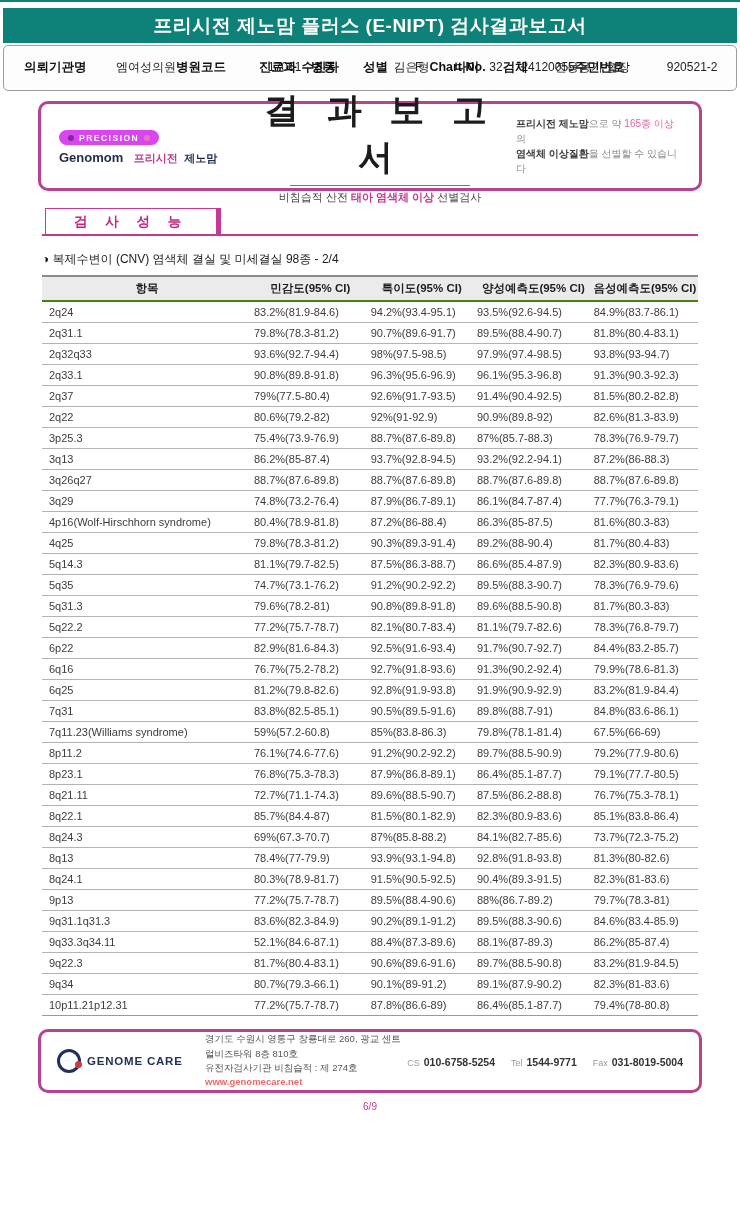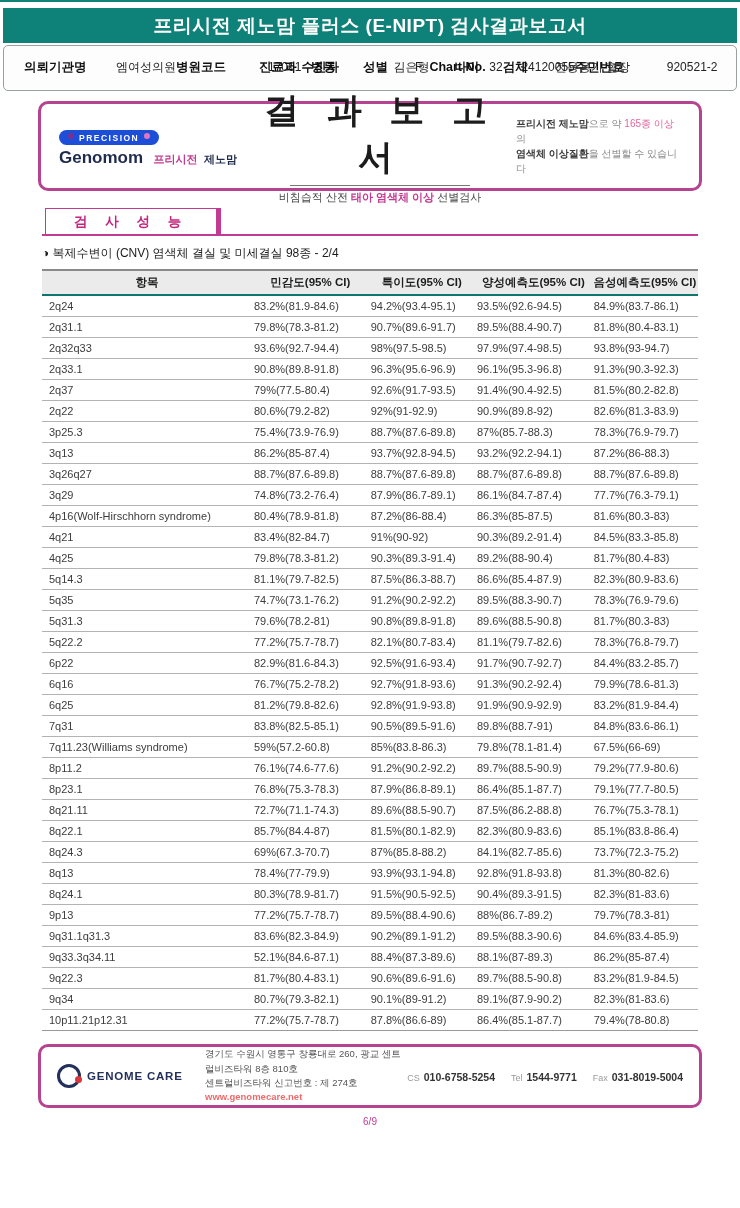--- a/index.html
+++ b/index.html
@@ -21,47 +21,47 @@
   .info-label { display:inline-block; font-weight:bold; color:#101010; font-size:12.5px; }
   .col1 .info-label { width:92px; }
   .col2 .info-label { width:52px; }
   .col3 .info-label { width:62px; }
   .col2 .info-label:nth-child(3) { width:auto; margin-left:32px; margin-right:10px; }
   .info-value { color:#222; }
 
   .result-box { margin:10px 38px 0; height:90px; border:3px solid #b5438f; border-radius:10px;
     display:flex; align-items:center; padding:0 18px; }
   .logo-block { width:185px; }
-  .precision-badge { display:inline-flex; gap:5px; background:#1d4ed8;
+  .precision-badge { display:inline-flex; align-items:center; gap:5px; background:#d946ef;
     border-radius:9px; padding:2.5px 9px; }
   .precision-badge .dot-l { width:6px; height:6px; border-radius:50%; background:#7c2f8f; }
   .precision-badge .dot-r { width:6px; height:6px; border-radius:50%; background:#e277bd; }
   .precision-badge .badge-text { color:#fff; font-size:8.5px; font-weight:bold; letter-spacing:1.5px; }
   .brand-line { margin-top:3px; white-space:nowrap; }
-  .brand-en { font-size:17px; font-weight:bold; color:#1f2b4d; letter-spacing:0; }
+  .brand-en { font-size:13px; font-weight:bold; color:#1f2b4d; letter-spacing:0; }
   .brand-kr-pink { font-size:11px; font-weight:bold; color:#c23a92; margin-left:6px; }
   .brand-kr-dark { font-size:11px; font-weight:bold; color:#1f2b4d; margin-left:2px; }
   .center-block { flex:1; text-align:center; }
   .report-title { font-size:35px; font-weight:bold; color:#1c1c1c; letter-spacing:9px; }
   .report-divider { width:180px; border-top:1.5px solid #777; margin:4px auto 4px; }
   .report-sub { font-size:11px; color:#444; }
   .report-sub .hl { color:#c23a92; font-weight:bold; }
   .note-block { width:165px; font-size:10px; color:#8a8a8a; line-height:1.5; }
   .note-block .b { color:#3a3a3a; font-weight:bold; }
   .note-block .p { color:#e2669f; }
 
   .section-header { margin:17px 42px 0; border-bottom:2px solid #c23a92; }
   .section-tab { display:inline-block; border:1px solid #c23a92; border-right:5px solid #c23a92;
     border-bottom:none; padding:4px 28px 3px; color:#c2267e; font-weight:bold; font-size:13.5px;
     letter-spacing:7px; margin-left:3px; }
 
-  .table-note { margin:9px 42px 0; font-size:12px; color:#1c1c1c; }
+  .table-note { margin:15px 42px 0; font-size:12px; color:#1c1c1c; }
 
   table.perf { margin:7px 42px 0; width:656px; border-collapse:collapse; table-layout:fixed; }
-  table.perf thead tr { background:#ebebeb; border-top:2px solid #8a8a8a; border-bottom:2px solid #0f766e; }
+  table.perf thead tr { background:#ebebeb; border-top:2px solid #8a8a8a; border-bottom:2px solid #4d7c0f; }
   table.perf th { font-size:11.5px; font-weight:bold; color:#1c1c1c; height:25px; text-align:center; padding:0 1px; }
   table.perf th:nth-child(1){ width:32%; }
   table.perf th:nth-child(2){ width:17.8%; }
   table.perf th:nth-child(3){ width:16.2%; }
   table.perf th:nth-child(4){ width:17.8%; }
   table.perf th:nth-child(5){ width:16.2%; }
   table.perf td { font-size:11px; color:#3c3c3c; height:21px; border-bottom:1px solid #b3b3b3;
     padding:0 0 0 2px; white-space:nowrap; overflow:hidden; }
   table.perf td:first-child { padding-left:7px; }
   table.perf tbody tr:last-child td { border-bottom:1.5px solid #9a9a9a; }
@@ -221,27 +221,20 @@
         <td>77.7%(76.3-79.1)</td>
       </tr>
       <tr>
         <td>4p16(Wolf-Hirschhorn syndrome)</td>
         <td>80.4%(78.9-81.8)</td>
         <td>87.2%(86-88.4)</td>
         <td>86.3%(85-87.5)</td>
         <td>81.6%(80.3-83)</td>
       </tr>
       <tr>
-        <td>4q21</td>
-        <td>83.4%(82-84.7)</td>
-        <td>91%(90-92)</td>
-        <td>90.3%(89.2-91.4)</td>
-        <td>84.5%(83.3-85.8)</td>
-      </tr>
-      <tr>
         <td>4q25</td>
         <td>79.8%(78.3-81.2)</td>
         <td>90.3%(89.3-91.4)</td>
         <td>89.2%(88-90.4)</td>
         <td>81.7%(80.4-83)</td>
       </tr>
       <tr>
         <td>5q14.3</td>
         <td>81.1%(79.7-82.5)</td>
         <td>87.5%(86.3-88.7)</td>
@@ -376,21 +369,21 @@
       </tr>
       <tr>
         <td>9q22.3</td>
         <td>81.7%(80.4-83.1)</td>
         <td>90.6%(89.6-91.6)</td>
         <td>89.7%(88.5-90.8)</td>
         <td>83.2%(81.9-84.5)</td>
       </tr>
       <tr>
         <td>9q34</td>
-        <td>80.7%(79.3-82.1)</td>
+        <td>80.7%(79.3-66.1)</td>
         <td>90.1%(89-91.2)</td>
         <td>89.1%(87.9-90.2)</td>
         <td>82.3%(81-83.6)</td>
       </tr>
       <tr>
         <td>10p11.21p12.31</td>
         <td>77.2%(75.7-78.7)</td>
         <td>87.8%(86.6-89)</td>
         <td>86.4%(85.1-87.7)</td>
         <td>79.4%(78-80.8)</td>
@@ -400,21 +393,21 @@
 
 <div class="footer-box">
   <div class="f-logo">
     <span class="f-mark">
         <span class="reddot"></span>
       </span>
     <span class="f-logo-text">GENOME CARE</span>
   </div>
   <div class="f-addr">
     <span>경기도 수원시 영통구 창룡대로 260, 광교 센트럴비즈타워 8층 810호</span><br>
-    <span>센트럴비즈타워 신고번호 : 제 274호</span><br>
+    <span>유전자검사기관 비침습적 : 제 274호</span><br>
     <span class="site">www.genomecare.net</span>
   </div>
   <div class="f-contacts">
     <span><span class="c-label">CS</span><span class="c-value">010-6758-5254</span></span>
     <span><span class="c-label">Tel</span><span class="c-value">1544-9771</span></span>
     <span><span class="c-label">Fax</span><span class="c-value">031-8019-5004</span></span>
   </div>
 </div>
 
 <div class="page-num">6/9</div>

